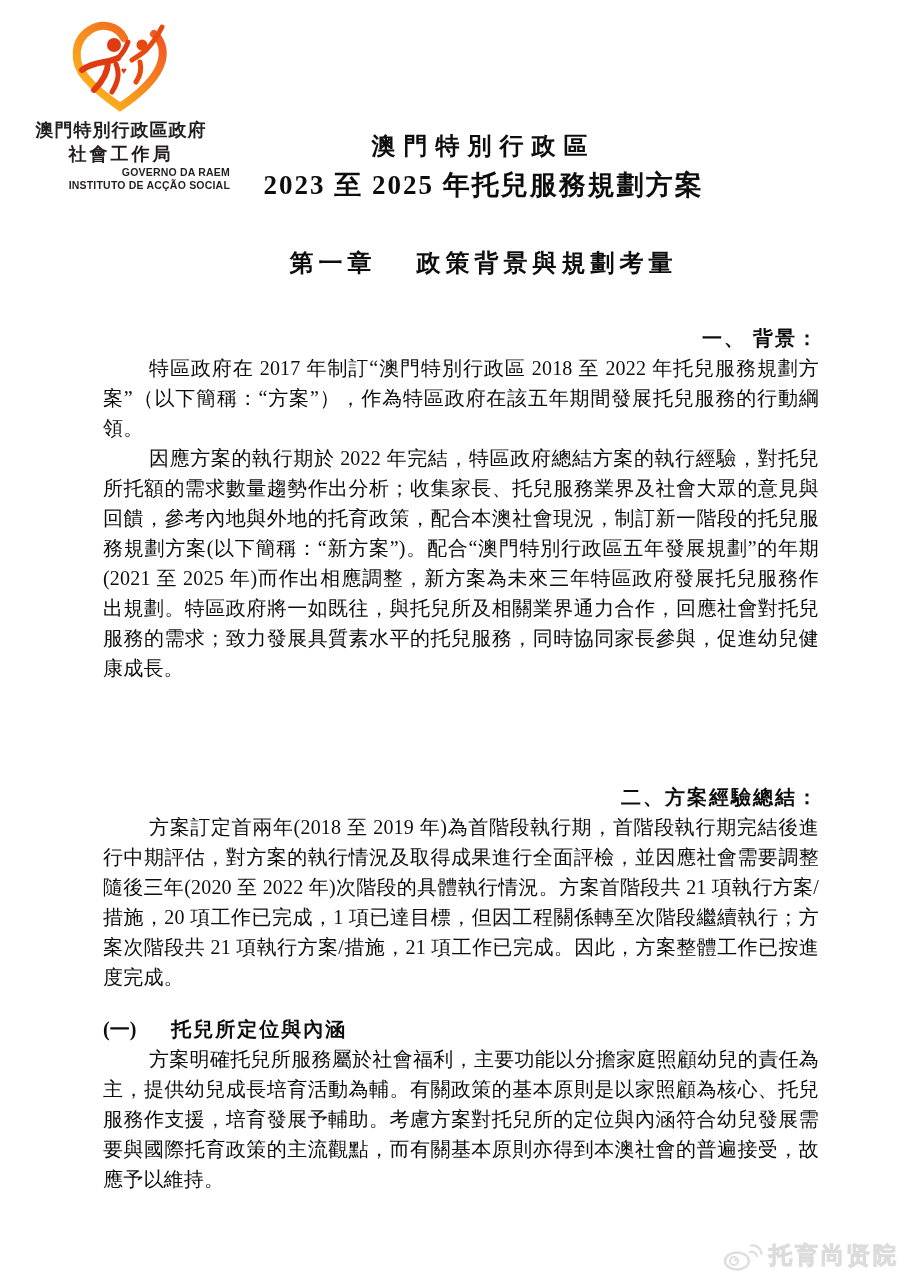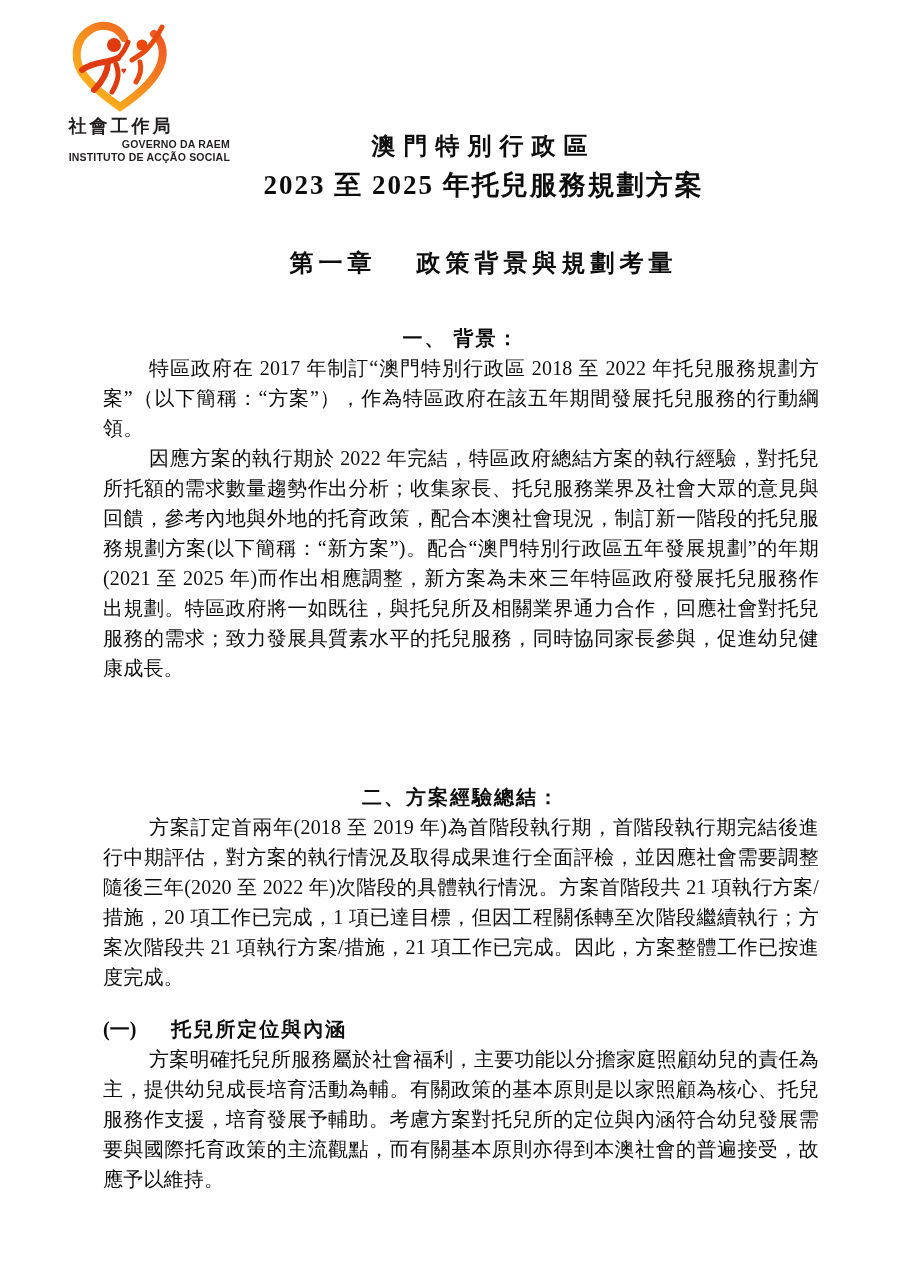--- a/index.html
+++ b/index.html
@@ -23,21 +23,21 @@
   .title-block { position:absolute; left:56px; right:0; top:130px; text-align:center; }
   .doc-title-1 { font-size:24px; font-weight:bold; letter-spacing:8px; }
   .doc-title-2 { font-size:27px; font-weight:bold; letter-spacing:2px; margin-top:5px; }
   .chapter     { font-size:24px; font-weight:bold; letter-spacing:5px; margin-top:44px; }
 
   
   .body-text {
     position:absolute; left:103px; top:323px; width:716px;
     font-size:20px; line-height:30px; text-align:justify;
   }
-  .sec-heading { font-size:20px; font-weight:bold; letter-spacing:2px; margin:0; text-align:center; }
+  .sec-heading { font-size:20px; font-weight:bold; letter-spacing:2px; margin:0; text-align:right; }
   .body-text p { margin:0; text-indent:2.3em; letter-spacing:0.2px; }
   .p1  { margin-top:21px; }
   .p2  { margin-top:28px; }
   .h2b { margin-top:99px; }
   .p3  { margin-top:24px; }
   .h3  { margin-top:22px; font-size:20px; font-weight:bold; margin-bottom:0; text-align:left; }
   .h3 .sub-text { margin-left:30px; letter-spacing:2px;font-family:Liberation Serif, serif; }
   .p4  { margin-top:22px; }
 
   
@@ -74,20 +74,21 @@
       </g>
 
       <g stroke="#e8490f" fill="#e8490f">
         <circle cx="80" cy="27" r="5.5" stroke="none"></circle>
         <path d="M70,42 C76,38 80,36 84,32" fill="none" stroke-width="5" stroke-linecap="round"></path>
         <path d="M84,32 C90,26 96,17 100,9" fill="none" stroke-width="5" stroke-linecap="round"></path>
         <path d="M78,44 C80,52 78,58 74,64" fill="none" stroke-width="5" stroke-linecap="round"></path>
       </g>
       <text x="59" y="56" font-size="10" fill="#e03a10">♥</text>
     </svg>
+    <div class="org-cn1">澳門特別行政區政府</div>
     <div class="org-cn2">社會工作局</div>
     <div class="org-pt">GOVERNO DA RAEM</div>
     <div class="org-pt">INSTITUTO DE ACÇÃO SOCIAL</div>
   </div>
 
   <div class="title-block">
     <div class="doc-title-1">澳門特別行政區</div>
     <div class="doc-title-2">2023 至 2025 年托兒服務規劃方案</div>
     <div class="chapter">第一章　 政策背景與規劃考量</div>
   </div>
@@ -100,14 +101,24 @@
     <h2 class="sec-heading h2b">二、方案經驗總結：</h2>
     <p class="p3">方案訂定首兩年(2018 至 2019 年)為首階段執行期，首階段執行期完結後進行中期評估，對方案的執行情況及取得成果進行全面評檢，並因應社會需要調整隨後三年(2020 至 2022 年)次階段的具體執行情況。方案首階段共 21 項執行方案/措施，20 項工作已完成，1 項已達目標，但因工程關係轉至次階段繼續執行；方案次階段共 21 項執行方案/措施，21 項工作已完成。因此，方案整體工作已按進度完成。</p>
 
     <h3 class="h3">
       <span>(一)</span>
       <span class="sub-text">托兒所定位與內涵</span>
     </h3>
     <p class="p4">方案明確托兒所服務屬於社會福利，主要功能以分擔家庭照顧幼兒的責任為主，提供幼兒成長培育活動為輔。有關政策的基本原則是以家照顧為核心、托兒服務作支援，培育發展予輔助。考慮方案對托兒所的定位與內涵符合幼兒發展需要與國際托育政策的主流觀點，而有關基本原則亦得到本澳社會的普遍接受，故應予以維持。</p>
   </div>
 
+  <div class="watermark">
+    <svg width="40" height="30" viewBox="0 0 40 30" aria-hidden="true">
+      <ellipse cx="14" cy="20" rx="12" ry="8.5" fill="none" stroke="#dedede" stroke-width="2.4"></ellipse>
+      <circle cx="11" cy="20" r="4" fill="none" stroke="#dedede" stroke-width="2"></circle>
+      <circle cx="12.5" cy="18.8" r="1.4" fill="#dedede"></circle>
+      <path d="M27,11 C30,10 33,12 34,15" fill="none" stroke="#dedede" stroke-width="2.2" stroke-linecap="round"></path>
+      <path d="M28,4.5 C33.5,3.8 38,7.5 38.5,13" fill="none" stroke="#dedede" stroke-width="2.2" stroke-linecap="round"></path>
+    </svg>
+    <span class="wm-text">托育尚贤院</span>
+  </div>
 
 </div>
 
 </body></html>

